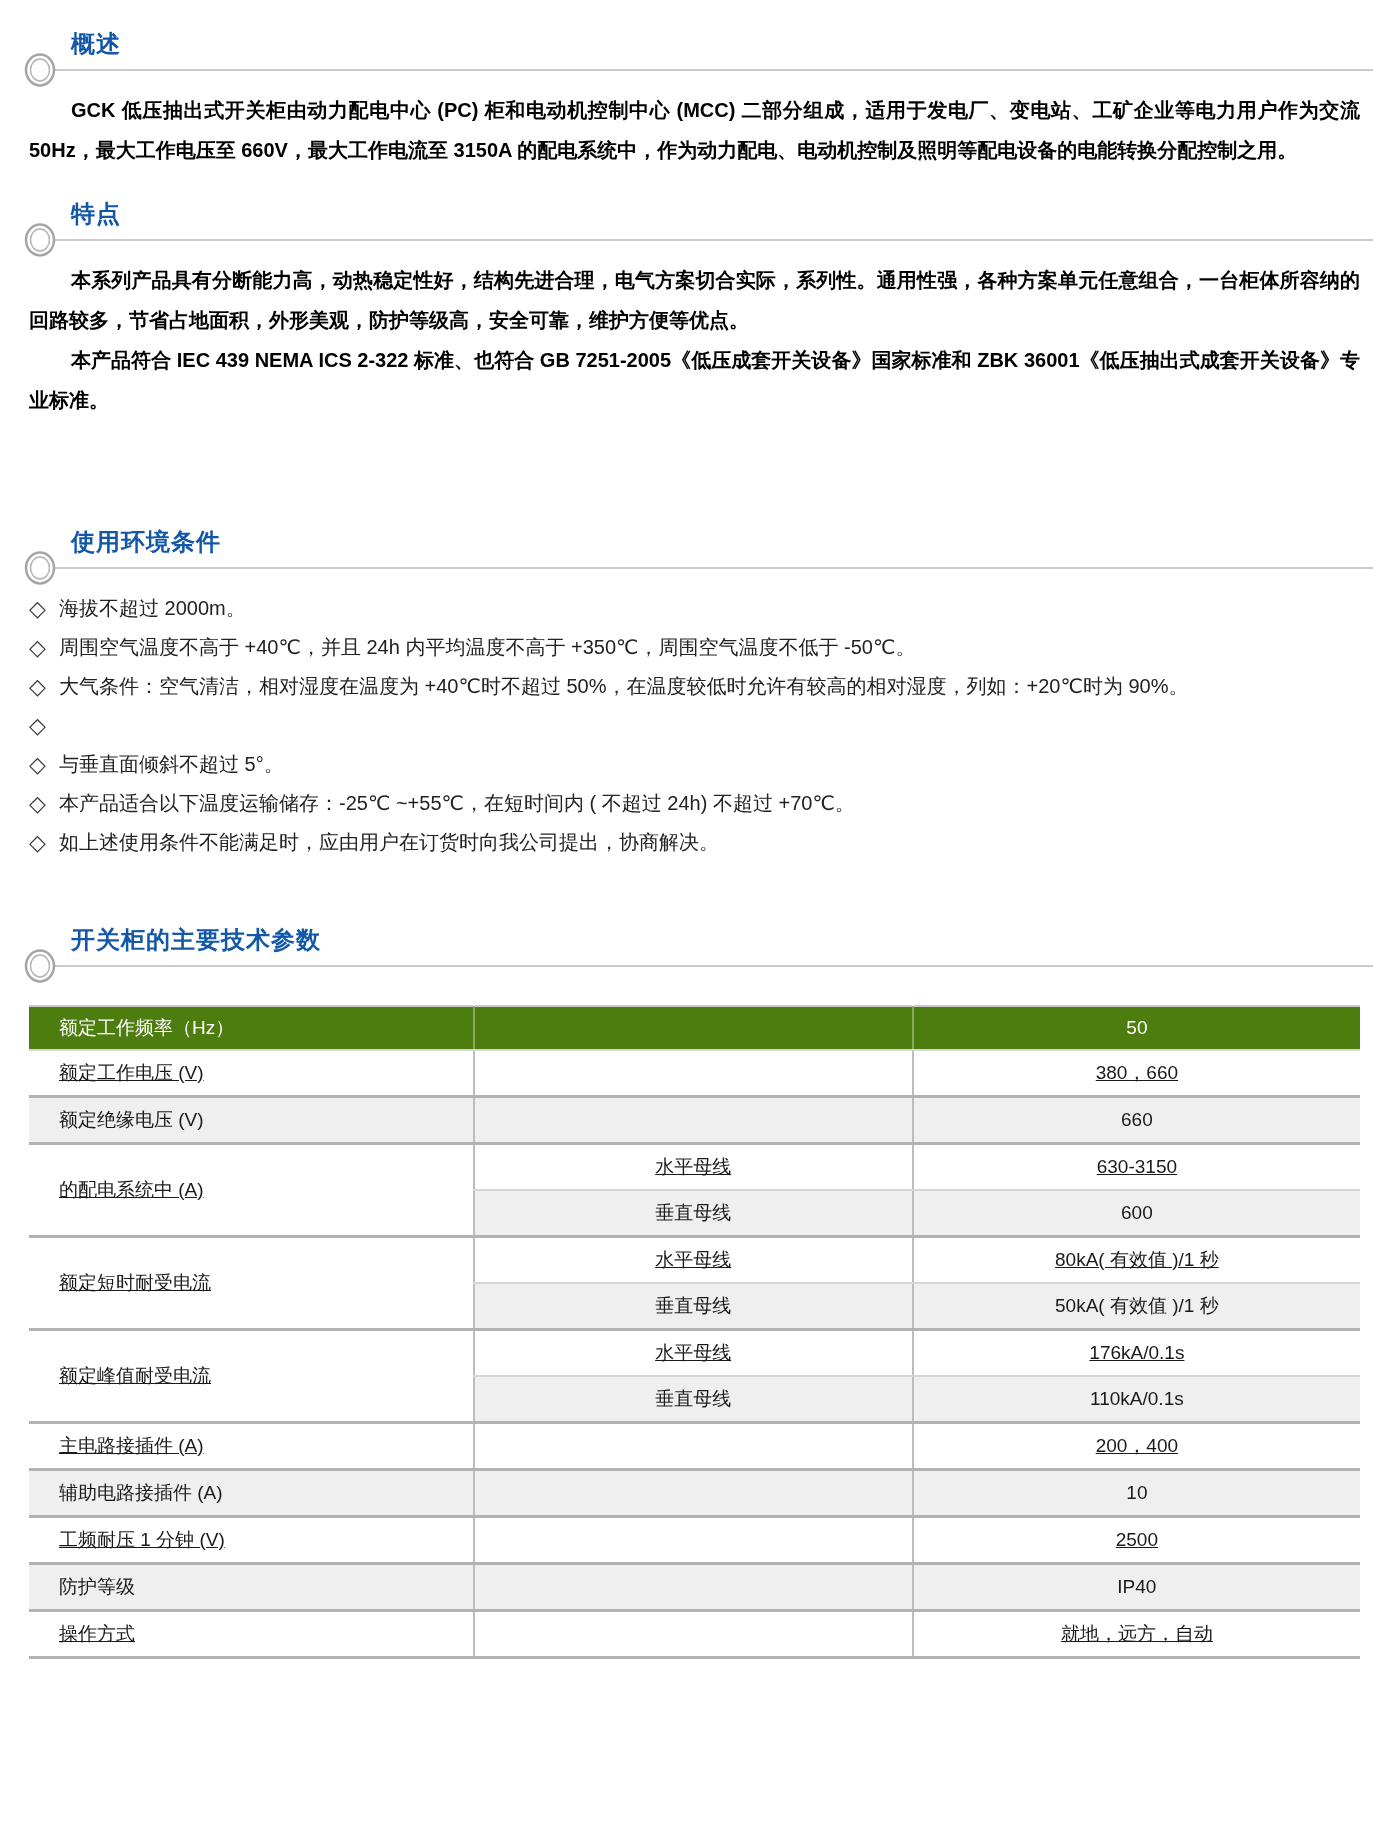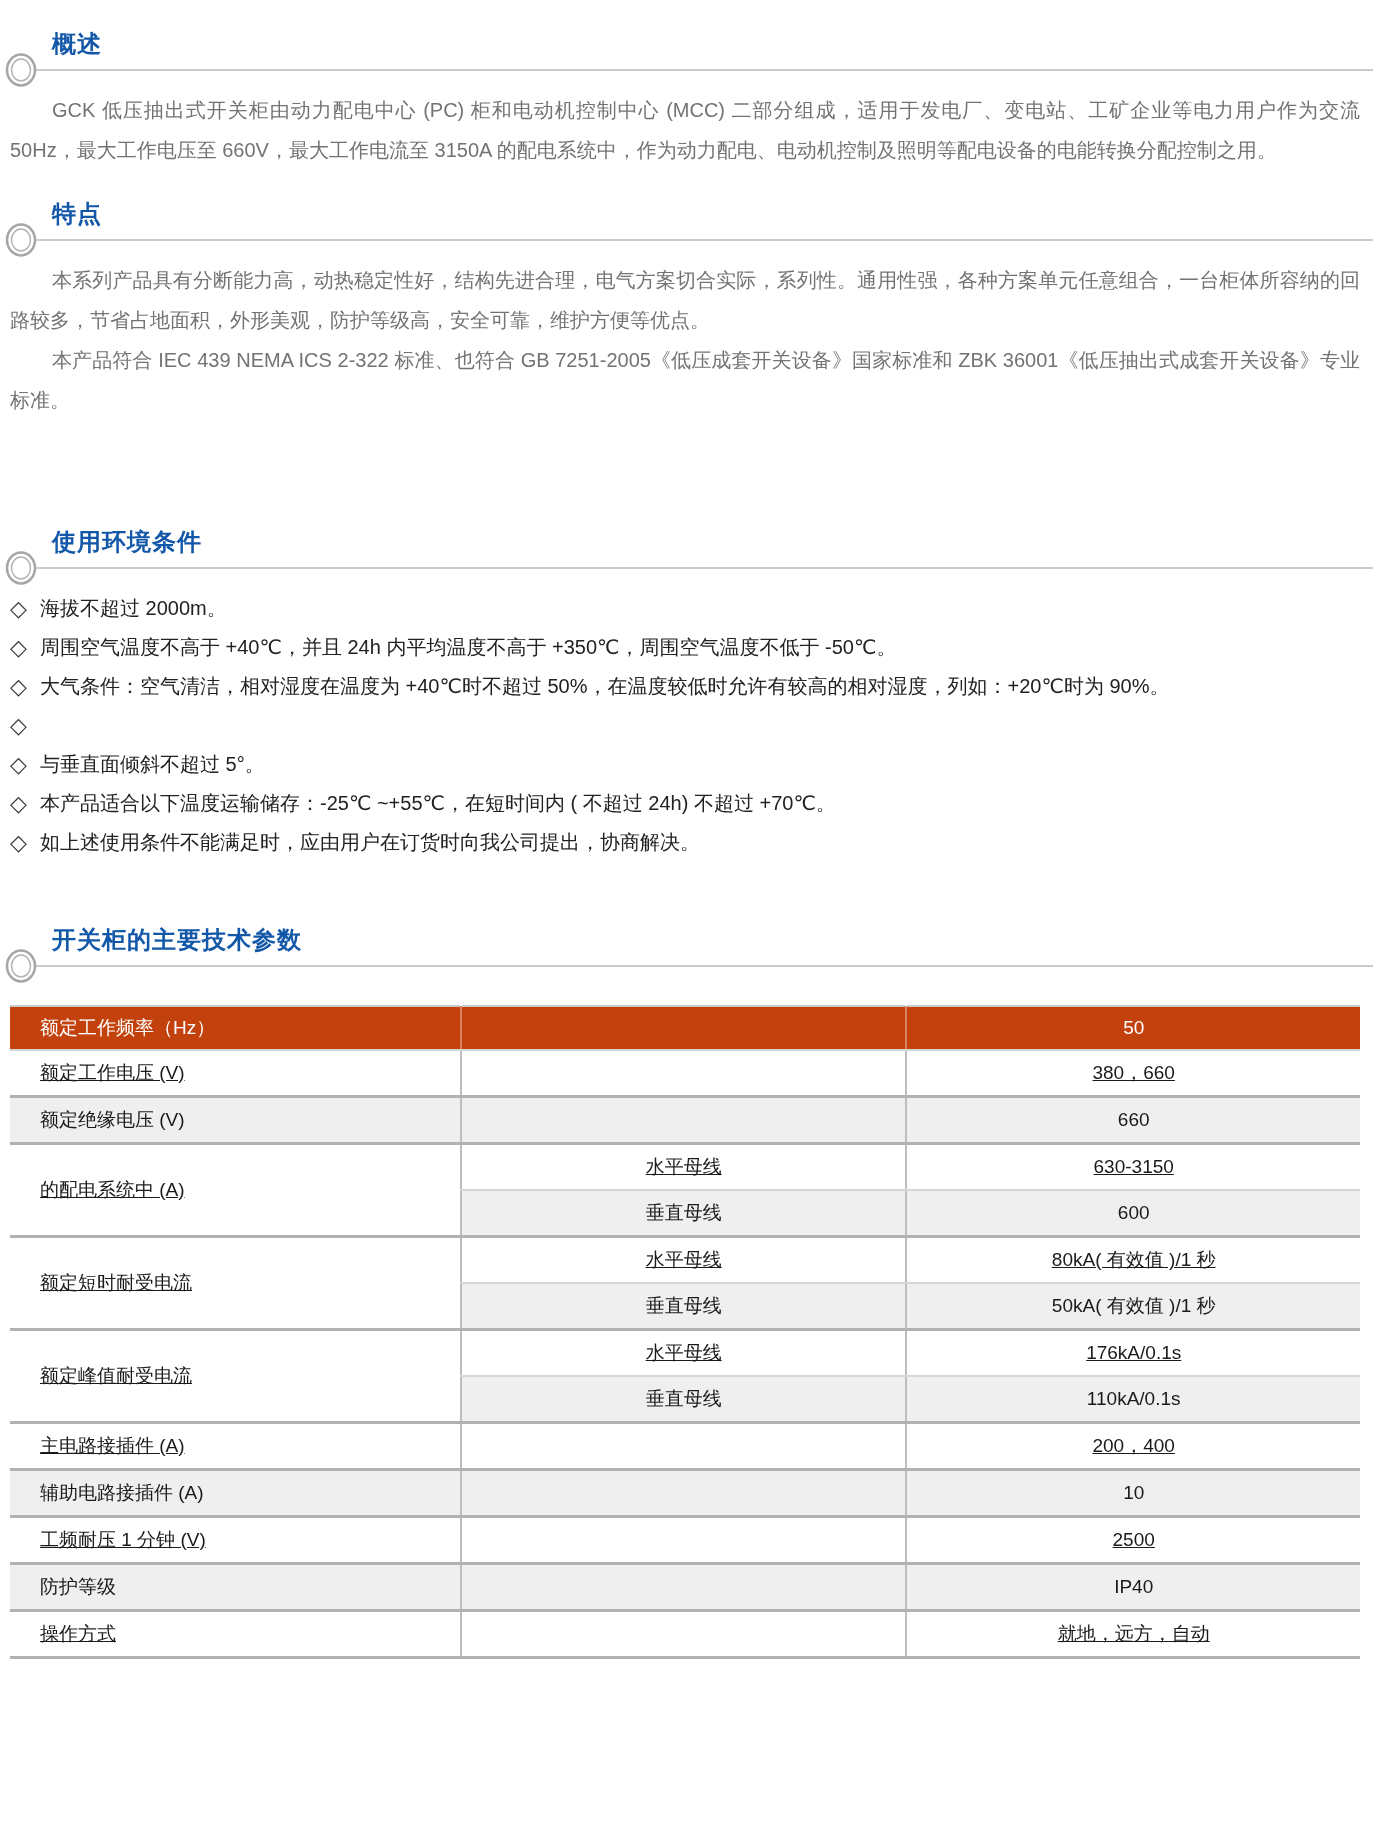--- a/index.html
+++ b/index.html
@@ -2,40 +2,40 @@
 <html><head>
 <meta charset="utf-8">
 <style>
   html,body { margin:0; padding:0; background:#ffffff; }
   body {
     width:1373px; height:1848px;
     font-family:"Liberation Sans","DejaVu Sans",sans-serif;
     color:#222222;
     -webkit-font-smoothing:antialiased;
   }
-  .page { padding:28px 13px 0 10px; box-sizing:border-box; }
+  .page { padding:28px 13px 0 29px; box-sizing:border-box; }
 
   
   .section-header { position:relative; height:46px; margin-left:-13px; margin-right:-13px; }
   .section-title {
     position:absolute; left:55px; top:0;
     font-size:24px; font-weight:700; color:#1257a8;
     letter-spacing:1px; white-space:nowrap;
   }
   .header-rule { position:absolute; left:22px; right:0; top:41px; height:2px; background:#cbcbcb; }
   .ring { position:absolute; left:8px; top:25px; width:32px; height:34px; }
 
   .mt-h2 { margin-top:28px; }
   .mt-h3 { margin-top:106px; }
   .mt-h4 { margin-top:62px; }
 
   
   .para {
     margin:16px 0 0 0; font-size:20px; line-height:40px;
-    text-align:justify; text-indent:2.1em; color:#737373;
+    text-align:justify; text-indent:2.1em; color:#000000;font-weight:bold;
   }
   .para + .para { margin-top:0; }
 
   
   .env-list { list-style:none; margin:17px 0 0 0; padding:0; }
   .env-list li { display:flex; align-items:flex-start; line-height:39px; font-size:20px; }
   .bullet { flex:0 0 auto; width:30px; font-size:22px; color:#3a3a3a; line-height:39px; }
 
   
   table.params {
@@ -47,21 +47,21 @@
   }
   .params col.c1 { width:33.4%; }
   .params col.c2 { width:33.0%; }
   .params col.c3 { width:33.6%; }
   .params td { height:44px; padding:0; vertical-align:middle; }
   .params td.lbl { text-align:left; padding-left:30px; }
   .params td.mid, .params td.val { text-align:center; }
   .params td.mid, .params td.val { border-left:2px solid #bdbdbd;margin-top:38px; }
 
   .params tr.thead td {
-    background:#c2410c; color:#ffffff; height:42px;
+    background:#4d7c0f; color:#ffffff; height:42px;
     border-bottom:2px solid #d6d6d6;
   }
   .params tr.thead td.mid, .params tr.thead td.val { border-left:2px solid rgba(255,255,255,0.35); }
 
   .params tr.white td { background:#ffffff;text-decoration:underline; }
   .params tr.gray  td { background:#efeff0; }
   .params td.span2 { background:#ffffff !important; }
 
   .params td { border-bottom:2px solid #d6d6d6; }          
   .params tr.sep td, .params td.span2 { border-bottom:3px solid #b2b2b2; }  

